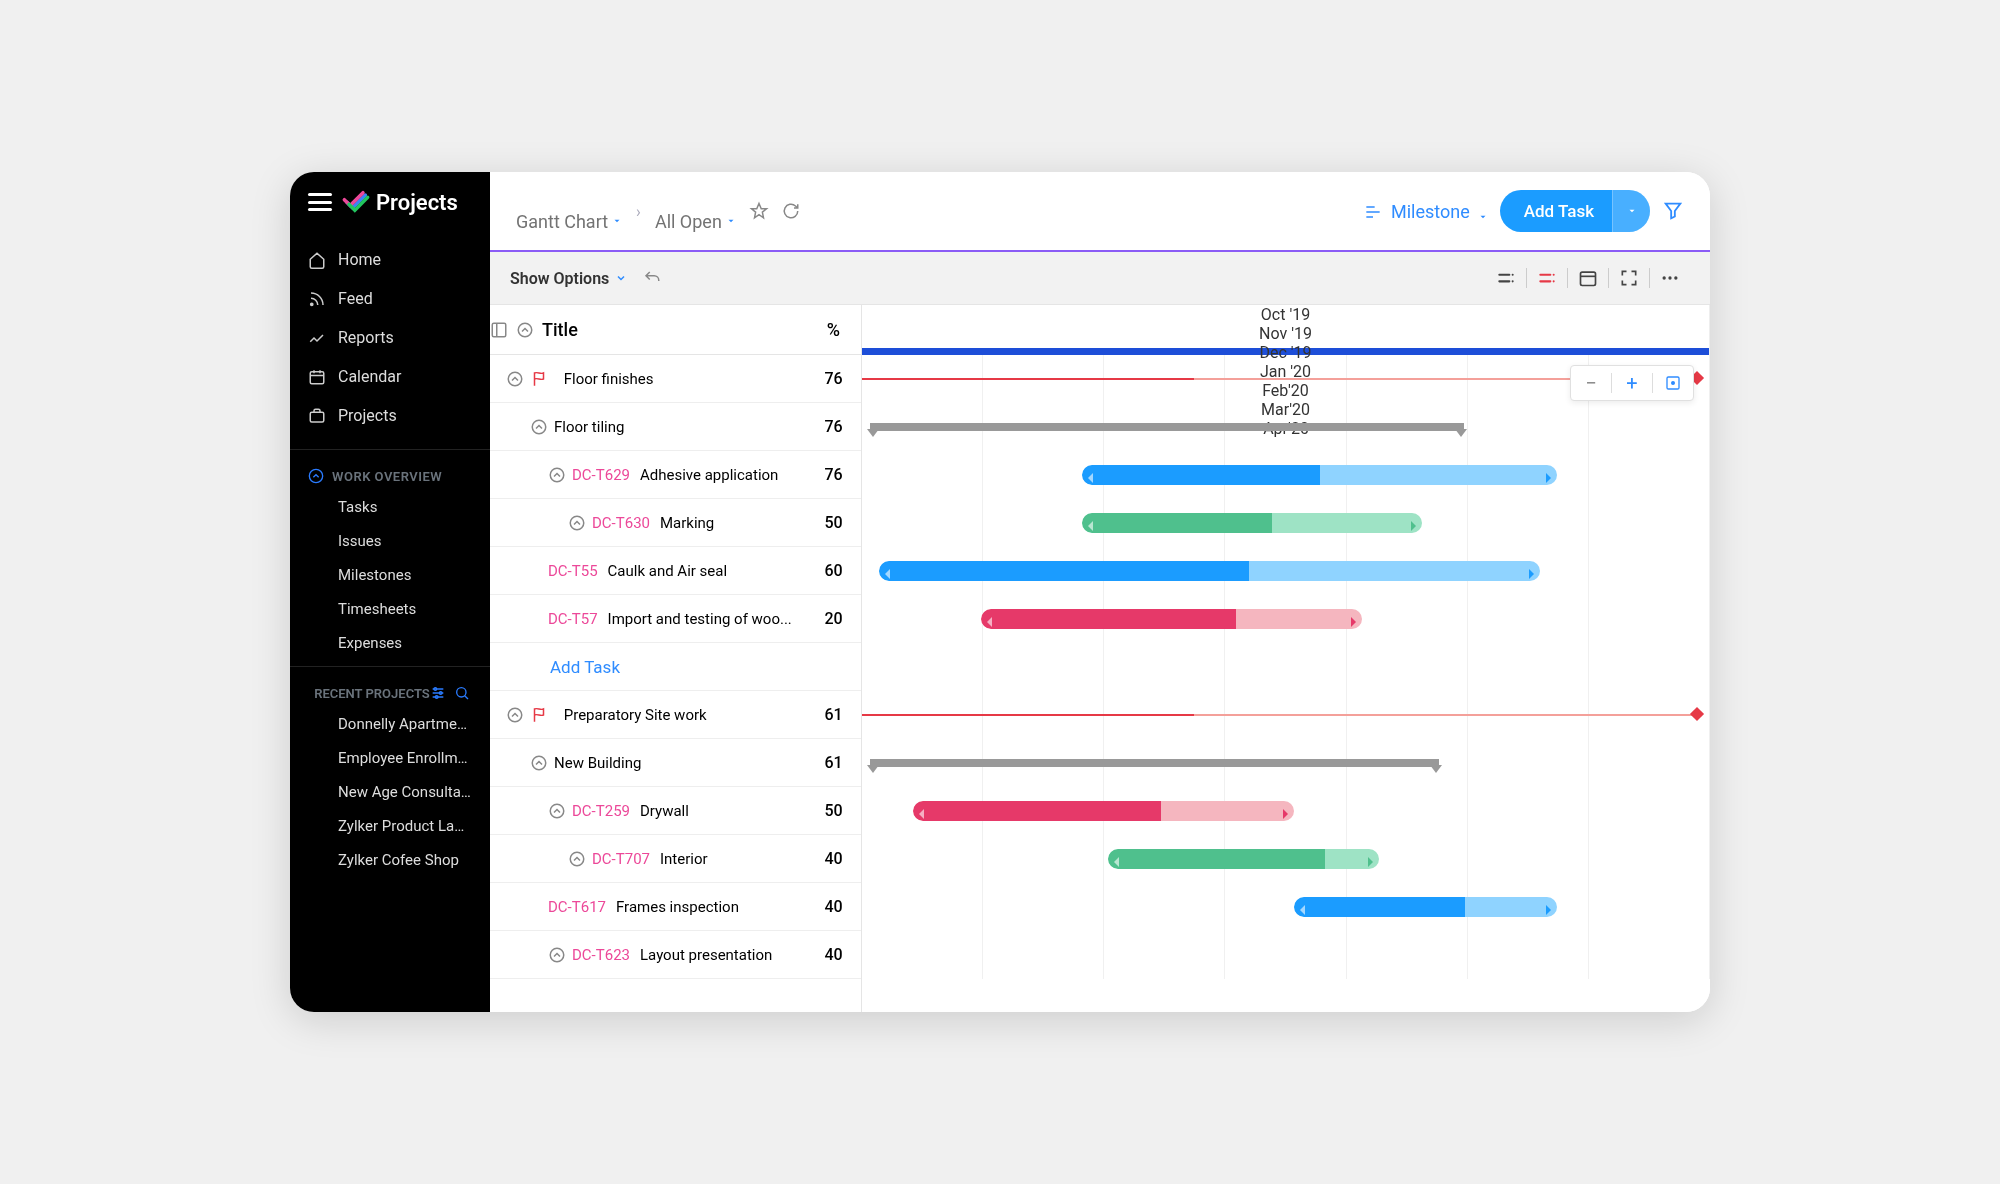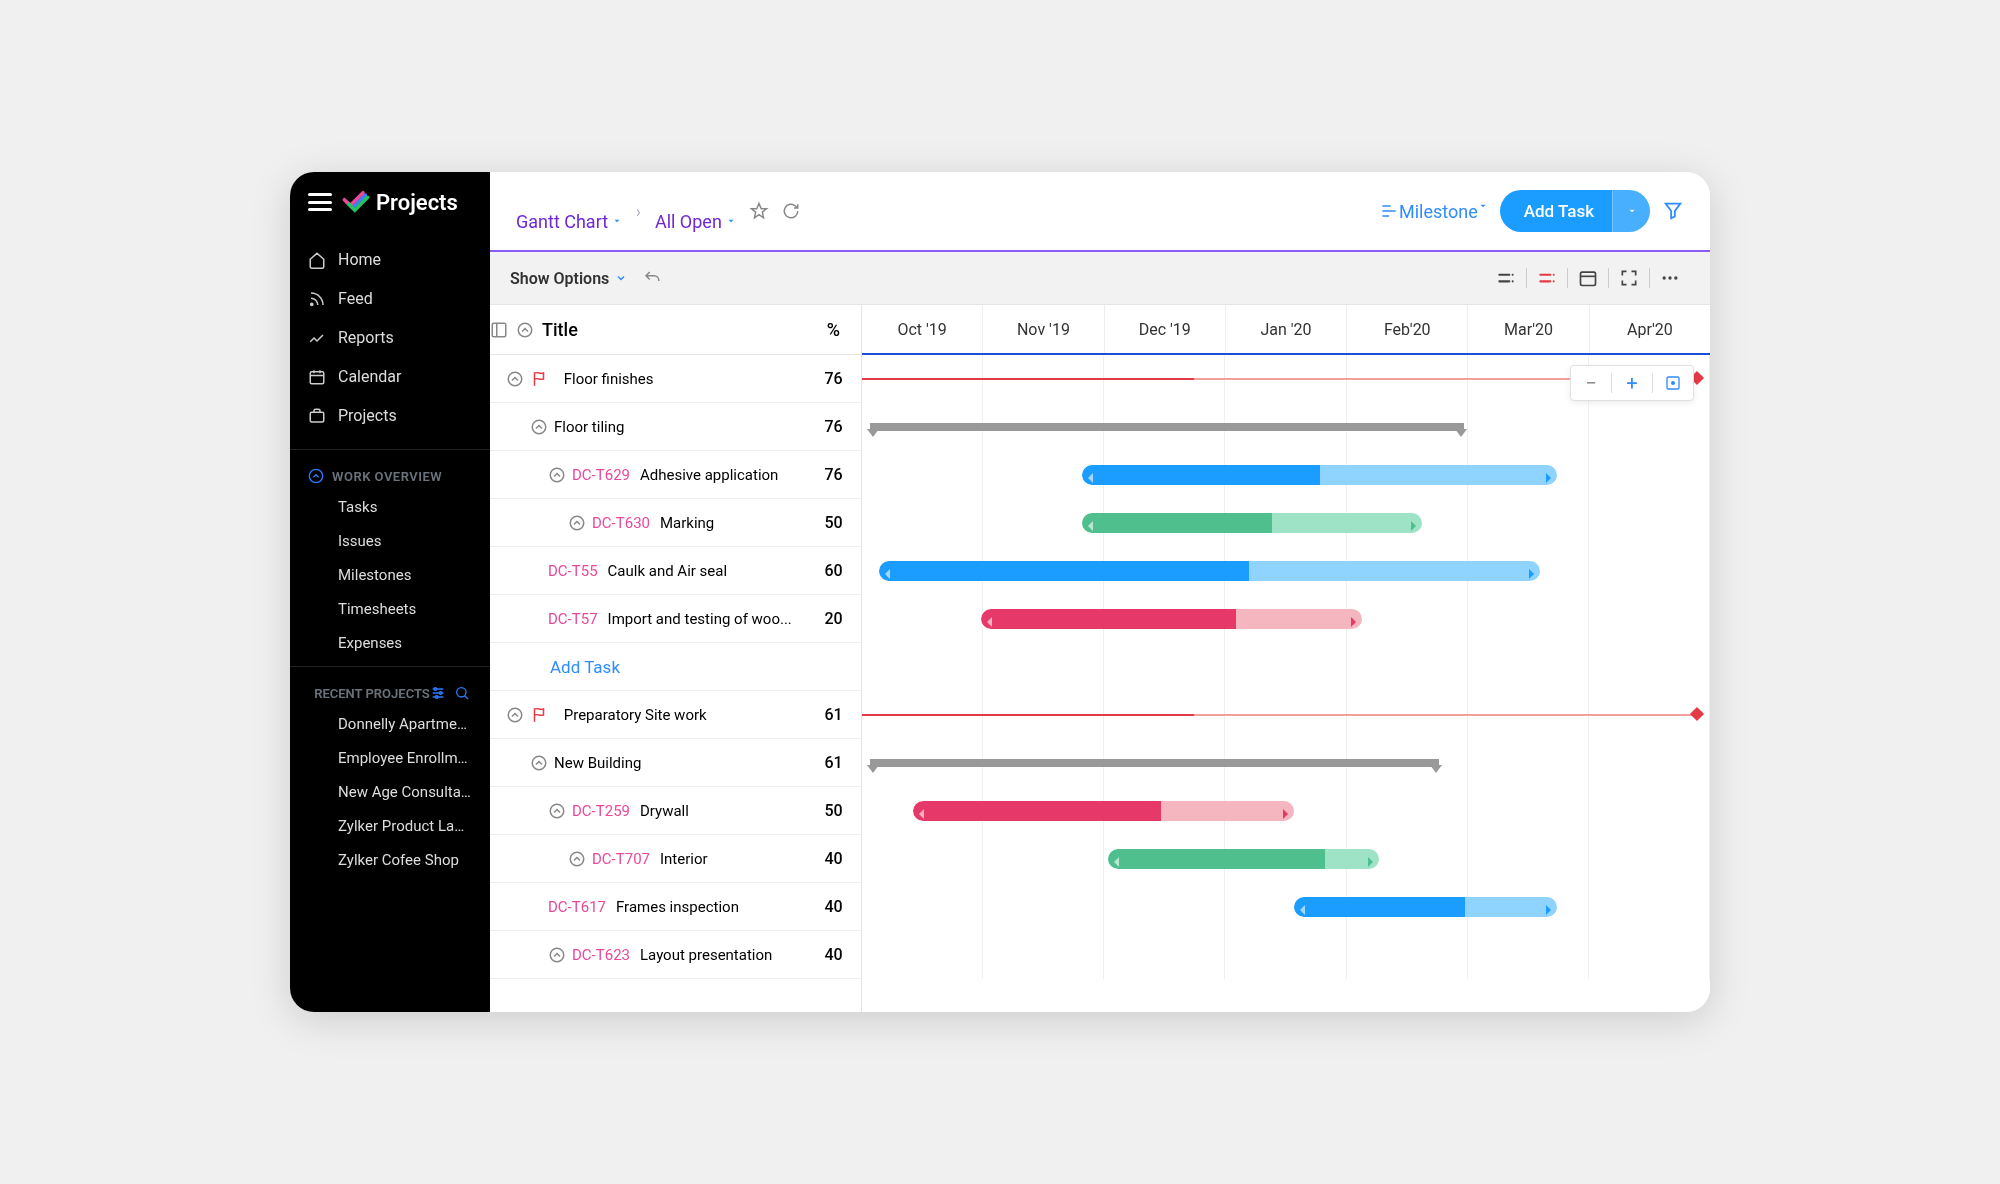--- a/index.html
+++ b/index.html
@@ -23,24 +23,24 @@
 .recent-head { display:flex; align-items:center; justify-content:center; padding:12px 14px 6px 18px; color:#6a737c; font-size:13px; font-weight:600; }
 .recent-head .icons { display:flex; gap:8px; }
 .recent-item { padding:8px 18px 8px 48px; font-size:15px; color:#ddd; cursor:pointer; white-space:nowrap; overflow:hidden; text-overflow:ellipsis; }
 
 
 .main { flex:1; display:flex; flex-direction:column; background:#fff; }
 
 
 .toolbar { display:flex; align-items:center; justify-content:space-between; padding:18px 26px; }
 .tb-left { display:flex; align-items:center; gap:14px; }
-.bc-link { color:#6d28d9; font-size:18px; display:flex; align-items:center; gap:4px; cursor:pointer;margin-top:20px; }
+.bc-link { color:#737373; font-size:18px; display:flex; align-items:center; gap:4px; cursor:pointer;margin-top:20px; }
 .bc-sep { color:#aab; font-size:16px; }
 .tb-right { display:flex; align-items:center; gap:12px; }
-.milestone { color:#2f8cff; font-size:18px; display:flex; align-items:flex-start; cursor:pointer; }
+.milestone { color:#2f8cff; font-size:18px; display:flex; align-items:flex-end; gap:8px; cursor:pointer; }
 .add-btn { height:42px; background:#1b9cff; border-radius:21px; display:flex; align-items:center; overflow:hidden; cursor:pointer; }
 .add-btn .lbl { padding:0 18px 0 24px; color:#fff; font-size:17px; font-weight:500; }
 .add-btn .drop { width:38px; height:100%; background:rgba(255,255,255,.2); display:flex; align-items:center; justify-content:center; border-left:1px solid rgba(255,255,255,.25); }
 
 
 .options-bar { display:flex; align-items:center; justify-content:space-between; background:#f2f2f2; padding:10px 20px; border-top:2px solid #8b5cf6; border-bottom:1px solid #e5e5e5; }
 .opt-left { display:flex; align-items:center; gap:16px; }
 .show-opt { display:flex; align-items:center; gap:6px; font-size:16px; font-weight:600; color:#333; cursor:pointer; }
 .opt-right { display:flex; align-items:center; gap:0; }
 .opt-ic { width:40px; height:32px; display:flex; align-items:center; justify-content:center; cursor:pointer; }
@@ -54,21 +54,21 @@
 .gh-pct { width:55px; text-align:center; font-size:18px; font-weight:500; }
 .task-rows { flex:1; overflow-y:auto; }
 .task-row { height:48px; display:flex; align-items:center; border-bottom:1px solid #eee; }
 .row-title { flex:1; display:flex; align-items:center; gap:6px; font-size:15px; overflow:hidden; }
 .row-title .caret { width:18px; height:18px; flex-shrink:0; }
 .row-pct { width:55px; text-align:center; font-size:16px; font-weight:500; }
 .task-code { color:#ec4899; margin-right:4px; }
 .add-task-row { color:#2f8cff; font-size:17px; padding-left:60px; }
 
 .gantt-right { flex:1; position:relative; overflow:hidden; }
-.timeline-head { height:50px; display:flex; border-bottom:2px solid #1d4ed8; }
+.timeline-head { height:50px; display:flex; border-bottom:7px solid #1d4ed8;flex-direction:column; }
 .month { flex:1; display:flex; align-items:center; justify-content:center; font-size:16px; color:#333; border-right:1px solid #eee; }
 .month:last-child { border-right:none; }
 .timeline-body { position:relative; }
 .grid-lines { position:absolute; inset:0; display:flex; }
 .grid-col { flex:1; border-right:1px solid #f0f0f0; }
 .bar-rows { position:relative; }
 .bar-row { height:48px; position:relative; }
 .summary-bar { position:absolute; height:2px; top:23px; }
 .summary-bar::before,.summary-bar::after { content:''; position:absolute; width:0; height:0; top:-4px; }
 .summary-bar.red-sum { background:#e63946; }

